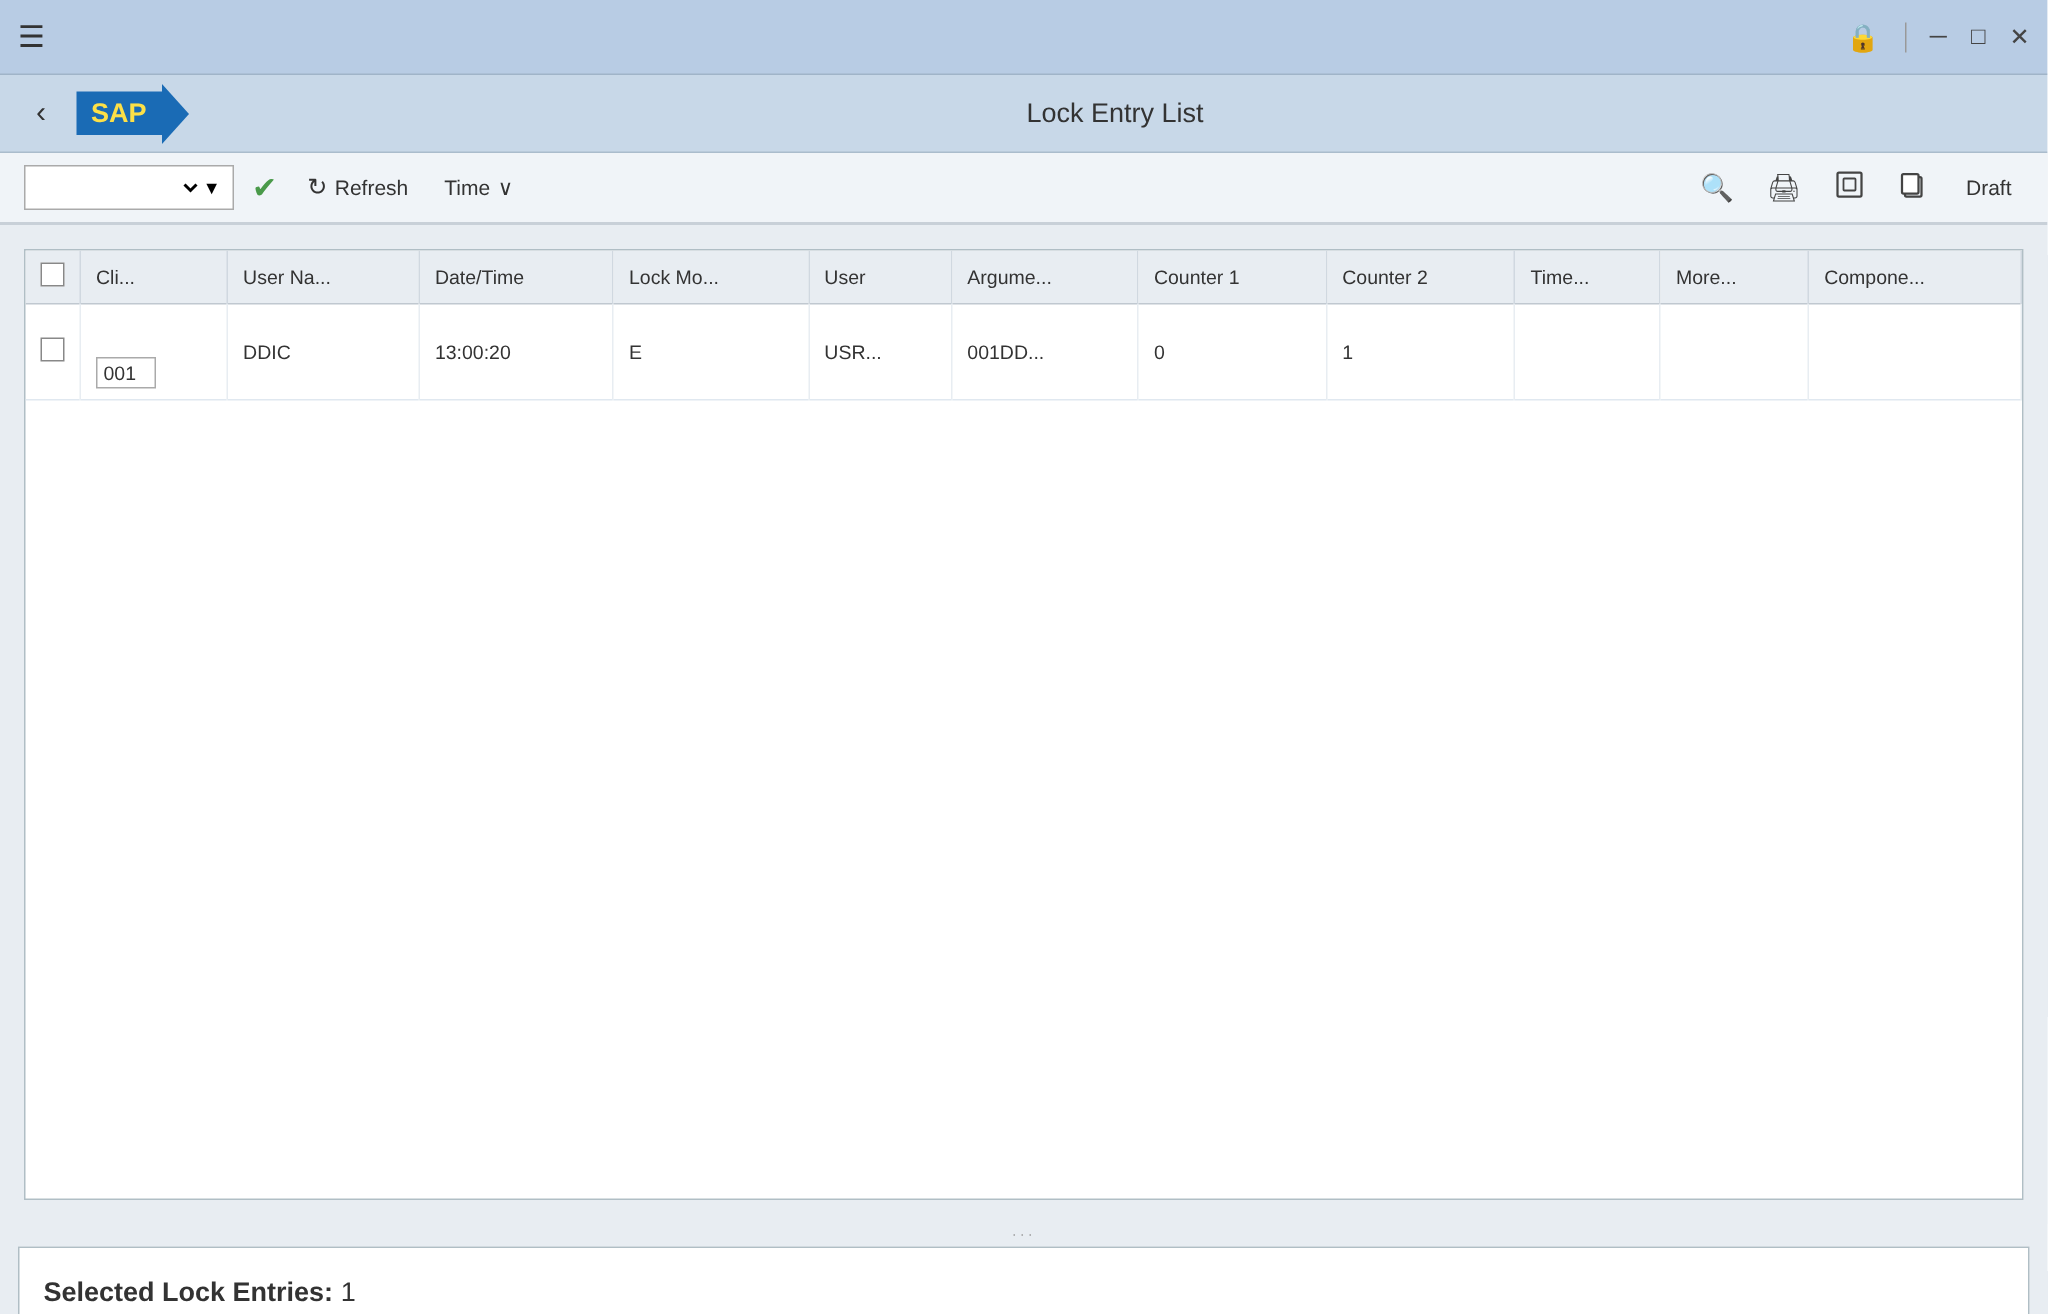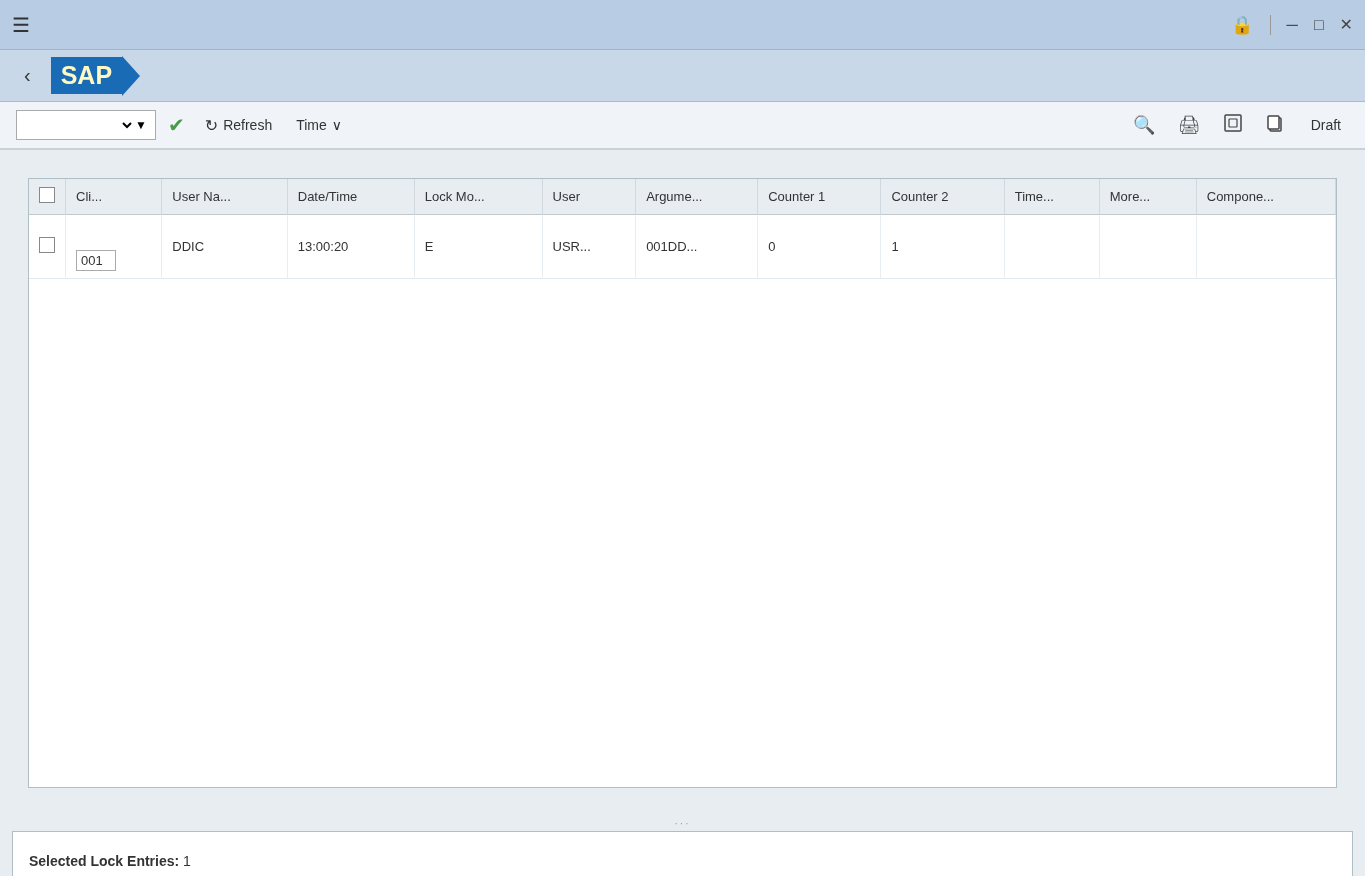--- a/index.html
+++ b/index.html
@@ -64,22 +64,22 @@
     .back-btn {
       font-size: 20px;
       color: #333;
       cursor: pointer;
       background: none;
       border: none;
       padding: 4px 8px;
     }
     .sap-logo {
       background: #1a6bb5;
-      color: #fef9c3;
-      font-size: 25px;
+      color: #fde047;
+      font-size: 18px;
       font-weight: bold;
       padding: 4px 10px;
       display: flex;
       align-items: center;
       position: relative;
     }
     .sap-logo-triangle {
       width: 0;
       height: 0;
       border-top: 20px solid transparent;
@@ -155,21 +155,21 @@
       background: none;
       border: none;
       cursor: pointer;
       font-size: 18px;
       color: #444;
       padding: 4px;
     }
 
     
     .main-content {
-      padding: 28px;
+      padding: 16px;
       background: #e8edf2;
       height: calc(876px - 50px - 52px - 48px - 60px);
     }
 
     
     .table-container {
       background: white;
       border: 1px solid #b0bec5;
       height: 100%;
       overflow: auto;
@@ -230,21 +230,21 @@
       background: white;
       height: 60px;
       display: flex;
       align-items: center;
       padding: 0 16px;
       border-top: 1px solid #b0bec5;
       margin: 0 12px;
       border: 1px solid #b0bec5;
     }
     .status-text {
-      font-size: 14px;
+      font-size: 18px;
       color: #333;
     }
     .status-text strong {
       font-weight: bold;
     }
 
     
     .resize-dots {
       text-align: center;
       color: #999;
@@ -268,20 +268,21 @@
     <button class="win-btn">✕</button>
   </div>
 </div>
 
 <div class="sap-header">
   <button class="back-btn">‹</button>
   <div class="sap-logo-wrapper">
     <div class="sap-logo">SAP</div>
     <div class="sap-logo-triangle"></div>
   </div>
+  <div class="page-title">Lock Entry List</div>
 </div>
 
 <div class="toolbar">
   <div class="toolbar-dropdown">
     <select>
       <option value=""></option>
     </select>
     <span style="font-size:12px;">▼</span>
   </div>
   <span class="toolbar-check">✔</span>

